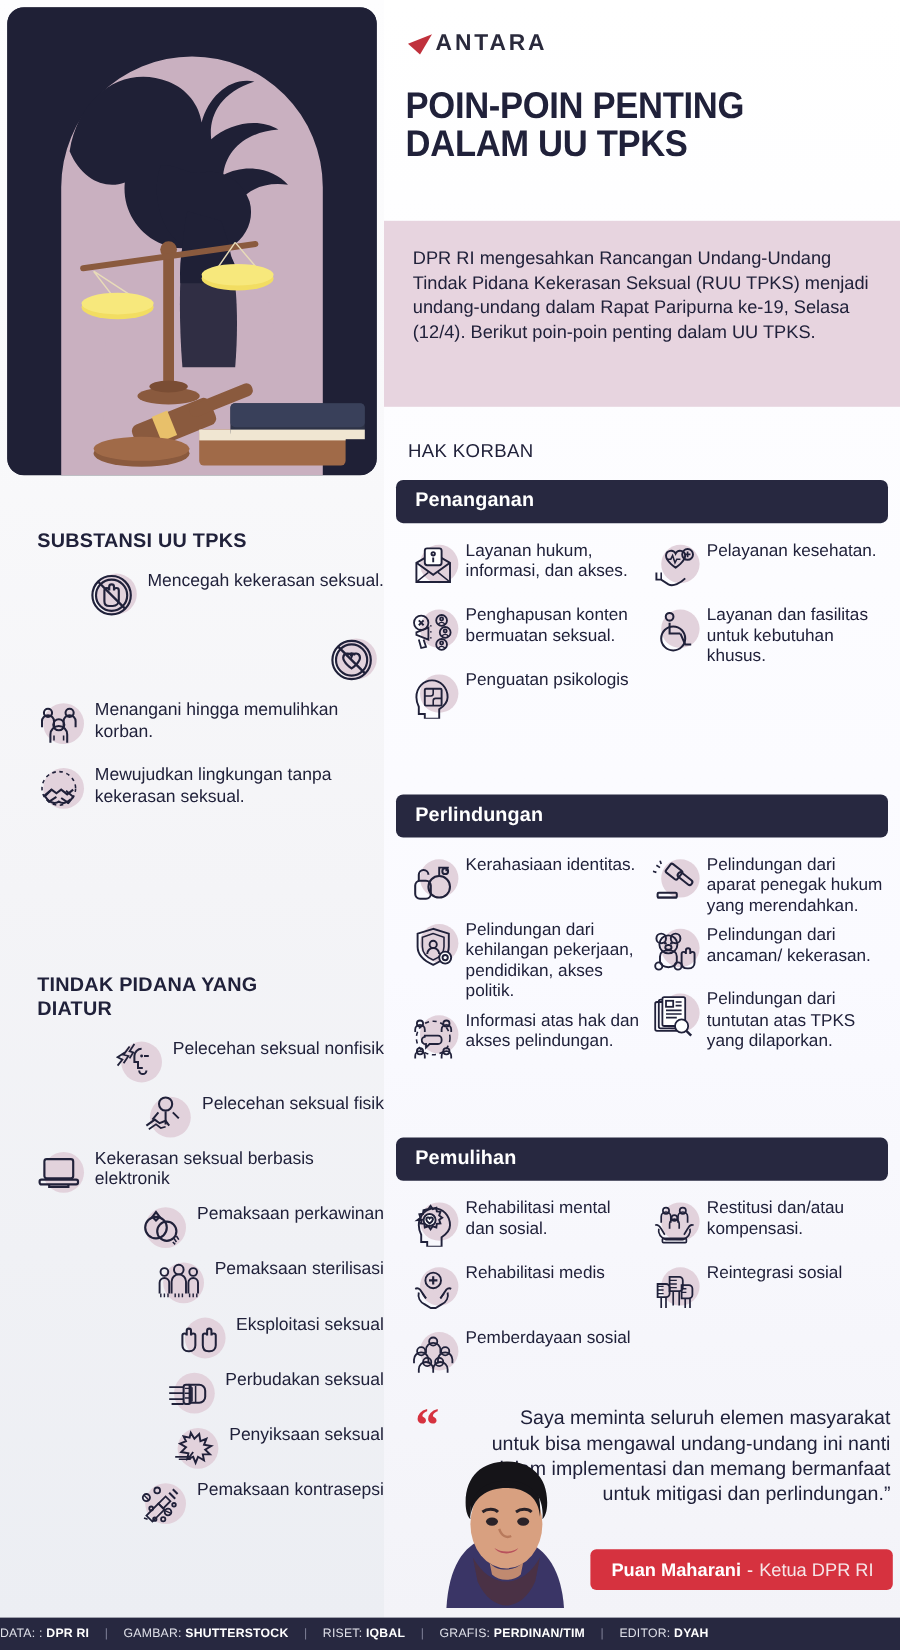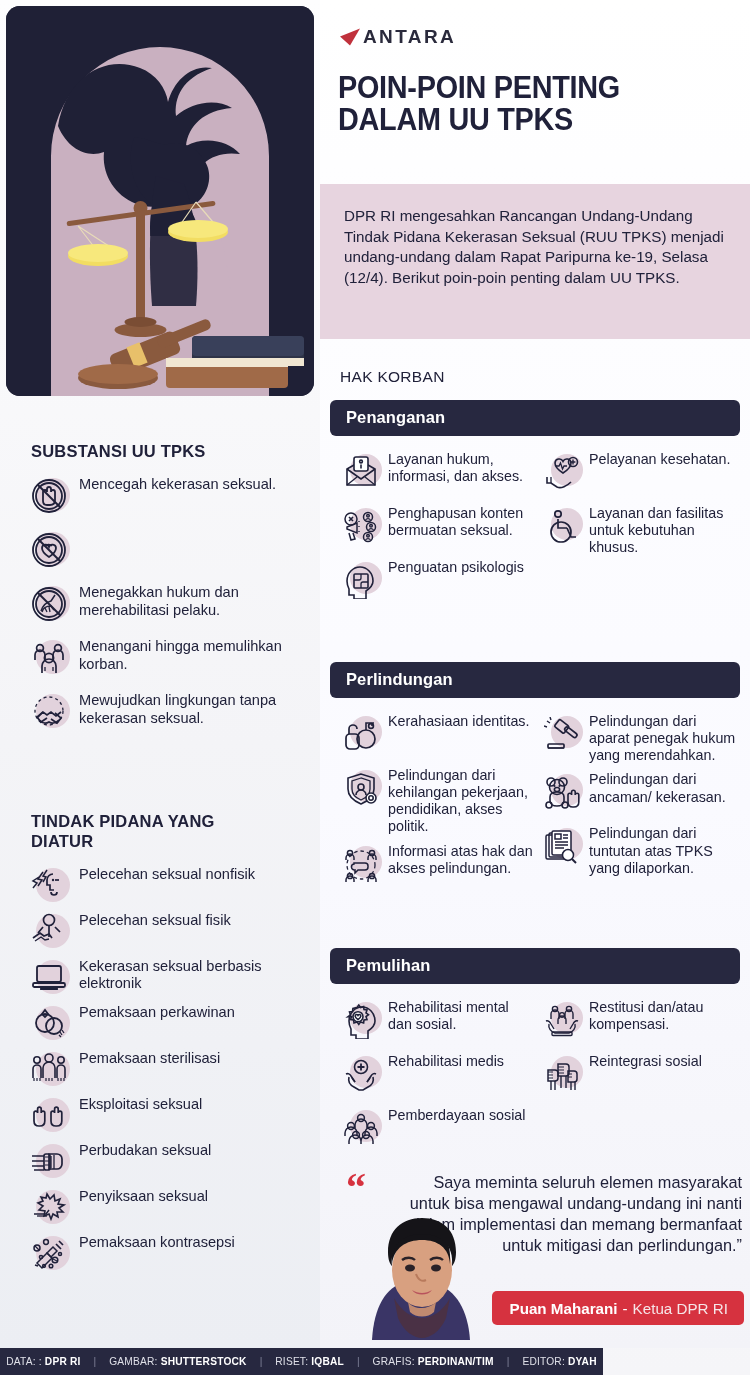--- a/index.html
+++ b/index.html
@@ -27,21 +27,21 @@
     background:#1f2036; border-radius:14px; overflow:hidden;
   }
   #hero svg{ position:absolute; left:0; top:0; }
 
   .side-sec{ position:absolute; left:0; width:320px; }
   .side-title{
     font-weight:bold; font-size:16.5px; letter-spacing:.2px;
     color:#20213a; line-height:1.2; padding-left:31px;
   }
   .side-list{ margin-top:11px; padding-left:22px; }
-  .side-item{ display:flex; align-items:flex-start; margin-bottom:8px; }
+  .side-item{ display:flex; align-items:flex-start; margin-bottom:8px;justify-content:flex-end; }
   .side-ico{
     position:relative; width:54px; min-width:54px; height:46px;
     display:flex; align-items:center; justify-content:center;
   }
   .blob{
     position:absolute; right:6px; top:5px; width:34px; height:34px;
     border-radius:50%; background:#e2d2dc;
   }
   .side-ico svg{ position:relative; z-index:2; }
   .side-txt{
@@ -113,22 +113,22 @@
     position:absolute; right:6px; top:131px; height:34px;
     background:#d6323f; border-radius:5px; color:#fff;
     display:flex; align-items:center; padding:0 16px 0 18px;
     font-size:15.2px; white-space:nowrap;
   }
   #attrib b{ font-weight:bold; margin-right:5px; }
   #attrib span.role{ font-weight:normal; color:#f6e6e8; }
 
   
   #footer{
-    position:absolute; left:0; bottom:0; width:603px; height:27px;
-    background:#272840; display:flex; align-items:center; justify-content:center;
+    position:absolute; left:0; bottom:0; width:750px; height:27px;
+    background:#272840; display:flex; align-items:center; 
     gap:0px;
   }
   .fcred{ font-size:10.2px; color:#dfe0e8; letter-spacing:.2px; }
   .fcred b{ color:#ffffff; font-weight:bold; }
   .fsep{ color:#7f8198; font-size:10.2px; padding:0 13px; }
 </style>
 </head>
 <body>
 
 <div id="page">
@@ -213,34 +213,20 @@
             <svg width="40" height="40" viewBox="0 0 40 40" fill="none" stroke="#20213a" stroke-width="1.8">
               <circle cx="20" cy="20" r="16"></circle>
                 <circle cx="20" cy="20" r="13"></circle>
               <path d="M20 27s-7-4.5-7-9a3.6 3.6 0 017-1 3.6 3.6 0 017 1c0 4.5-7 9-7 9z"></path>
               <path d="M16 17a4 4 0 017-1" stroke-width="1.4"></path>
               <path d="M9 9l22 22" stroke-width="2"></path>
             </svg>
             </div>
         </div>
 
-        <div class="side-item">
-          <div class="side-ico">
-              <div class="blob"></div>
-            <svg width="40" height="40" viewBox="0 0 40 40" fill="none" stroke="#20213a" stroke-width="1.8">
-              <circle cx="20" cy="20" r="16"></circle>
-                <circle cx="20" cy="20" r="13"></circle>
-              <path d="M12 27c2-6 6-9 10-10l4-6" stroke-width="1.5"></path>
-              <path d="M13 28c1-4 5-6 9-6l3 4" stroke-width="1.5"></path>
-              <path d="M16 24l2 4M20 23l1 5" stroke-width="1.3"></path>
-              <path d="M9 9l22 22" stroke-width="2"></path>
-            </svg>
-            </div>
-          <div class="side-txt">Menegakkan hukum dan merehabilitasi pelaku.</div>
-        </div>
 
         <div class="side-item">
           <div class="side-ico">
               <div class="blob"></div>
             <svg width="40" height="40" viewBox="0 0 40 40" fill="none" stroke="#20213a" stroke-width="1.7">
               <circle cx="11" cy="10" r="3.4"></circle>
                 <path d="M6 22v-5a5 5 0 0110 0v5"></path>
               <circle cx="29" cy="10" r="3.4"></circle>
                 <path d="M24 22v-5a5 5 0 0110 0v5"></path>
               <circle cx="20" cy="20" r="4.6"></circle>

